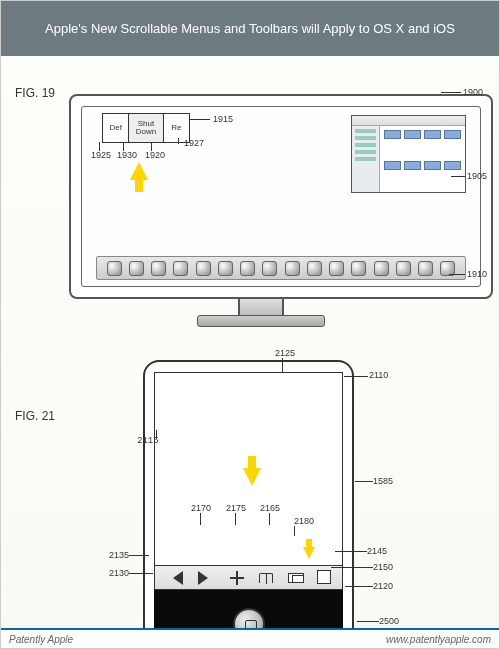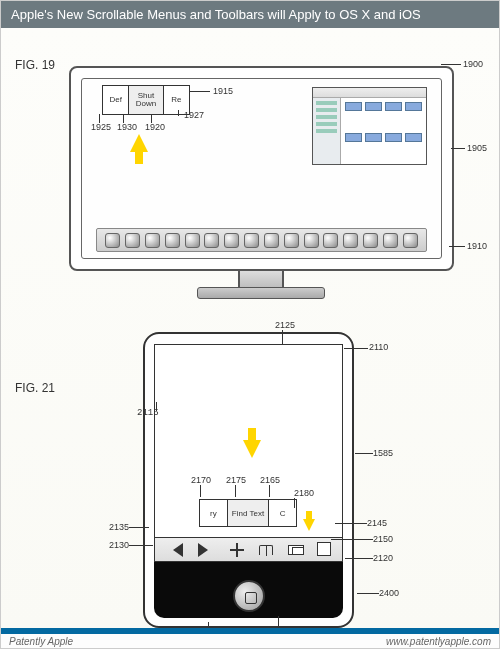--- a/index.html
+++ b/index.html
@@ -9,42 +9,42 @@
       background: #fff;
       font-family: Arial, sans-serif;
       font-size: 10px;
       color: #333;
       position: relative;
       border: 1px solid #ccc;
     }
     .header-bar {
       background: #6d7a80;
       color: #fff;
-      padding: 6px 10px;
+      padding: 20px 10px;
       font-size: 13px;
-      text-align: left;
+      text-align: center;
     }
     .content {
       position: relative;
       width: 100%;
       height: calc(100% - 46px);
       background: linear-gradient(180deg, #fdfdfa 0%, #fafaf5 100%);
       padding-left: 36px;
     }
     .fig-label {
       position: absolute;
       font-size: 12px;
       font-weight: 500;
       color: #333;
     }
     
     .monitor {
       position: absolute;
       left: 68px; top: 38px;
-      width: 385px; height: 205px;
+      width: 424px; height: 205px;
       border: 2px solid #555;
       border-radius: 8px;
       background: #fff;
     }
     .monitor-inner {
       position: absolute;
       left: 10px; top: 10px; right: 10px; bottom: 10px;
       border: 1.5px solid #666;
       border-radius: 3px;
       background: #fefefe;
@@ -209,21 +209,21 @@
       width: 32px; height: 32px; border:2px solid #333; border-radius:50%;
       background: radial-gradient(circle at 35% 35%, #eee, #999);
     }
     .home-btn::after { content:""; position:absolute; left:10px; top:10px; width:10px; height:10px; border:1.5px solid #333; border-radius:2px; }
     .phone-dark {
       position:absolute; left:9px; right:9px; top:228px; bottom:8px;
       background:#0a0a0a; border-radius:0 0 10px 10px;
     }
     .footer {
       position:absolute; bottom:0; left:0; right:0; height:20px;
-      border-top:6px solid #0369a1;
+      border-top:2px solid #0369a1;
       display:flex; justify-content:space-between; align-items:center;
       padding:0 8px; font-size:10px; color:#666; font-style:italic;
       background:#fdfdfd;
     }
   </style>
 </head>
 <body>
 
 <div class="header-bar">Apple's New Scrollable Menus and Toolbars will Apply to OS X and iOS</div>
 
@@ -304,25 +304,20 @@
   <div class="lead" style="left:98px;top:86px;width:1px;height:9px;"></div>
 
   <div class="fig-label" style="left:14px; top:310px;margin-top:43px;">FIG. 21</div>
 
   <div class="phone">
     <div class="phone-dark"></div>
     <div class="screen">
 
       <div class="arrow-down" style="left:88px; top:95px;"></div>
 
-      <div class="selector-box">
-        <div>ry</div>
-        <div class="c">Find Text</div>
-        <div>C</div>
-      </div>
 
       <div class="arrow-down small" style="left:148px; bottom:30px;"></div>
 
       <div class="toolbar">
         <div class="tb-icon tri-l"></div>
         <div class="tb-icon tri-r"></div>
         <div class="tb-icon plus"></div>
         <div class="tb-icon book"></div>
         <div class="tb-icon rect-icon"></div>
         <div class="tb-icon layers"></div>
@@ -353,21 +348,21 @@
   <div class="lead" style="left:128px;top:499px;width:20px;height:1px;"></div>
   <div class="num" style="left:108px; top:512px;">2130</div>
   <div class="lead" style="left:128px;top:517px;width:24px;height:1px;"></div>
 
   <div class="num" style="left:366px; top:490px;">2145</div>
   <div class="lead" style="left:334px;top:495px;width:32px;height:1px;"></div>
   <div class="num" style="left:372px; top:506px;">2150</div>
   <div class="lead" style="left:330px;top:511px;width:42px;height:1px;"></div>
   <div class="num" style="left:372px; top:525px;">2120</div>
   <div class="lead" style="left:344px;top:530px;width:28px;height:1px;"></div>
-  <div class="num" style="left:378px; top:560px;">2400</div>
+  <div class="num" style="left:378px; top:560px;">2500</div>
   <div class="lead" style="left:356px;top:565px;width:22px;height:1px;"></div>
 
   <div class="num" style="left:198px; top:604px;">2135</div>
   <div class="lead" style="left:207px;top:594px;width:1px;height:11px;"></div>
   <div class="num" style="left:268px; top:604px;">2140</div>
   <div class="lead" style="left:277px;top:588px;width:1px;height:17px;"></div>
 
 </div>
 
 <div class="footer">

